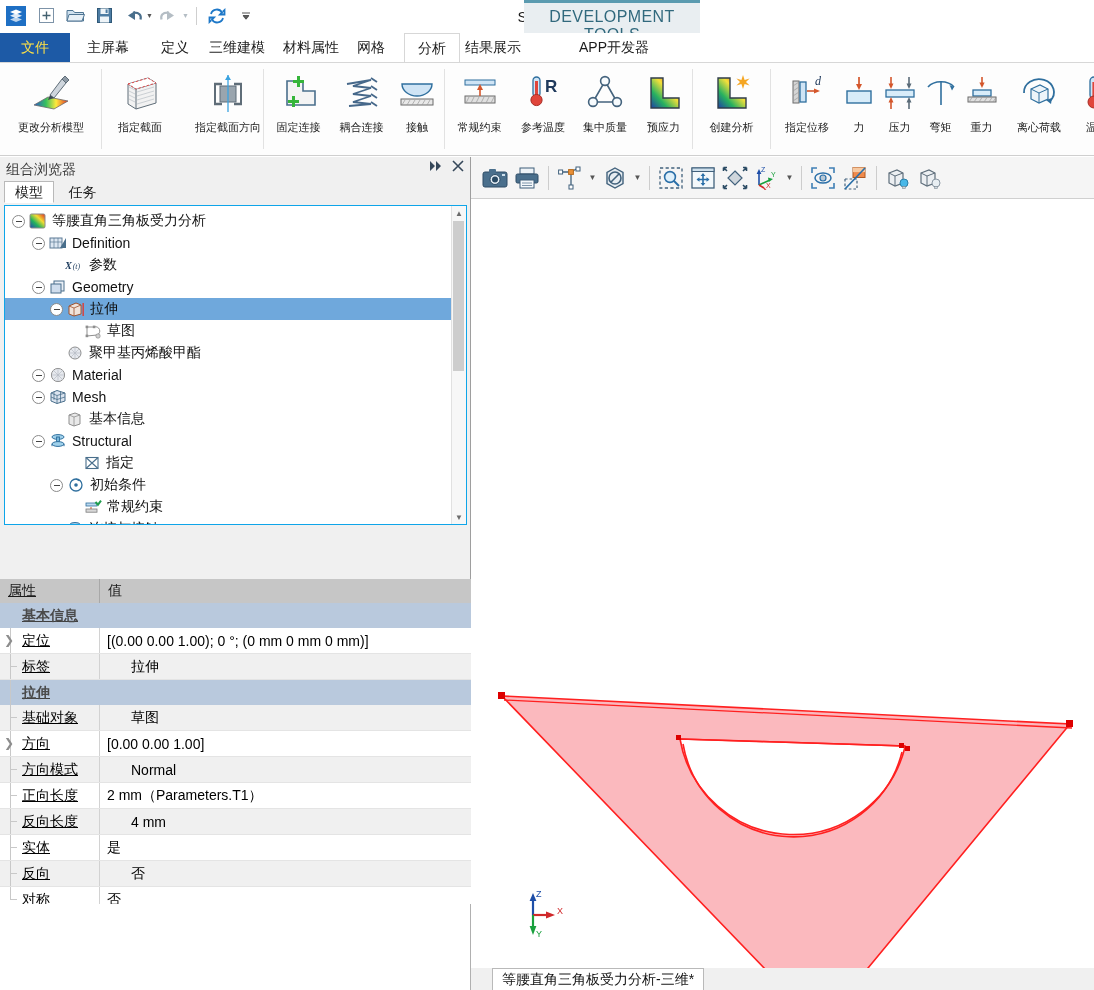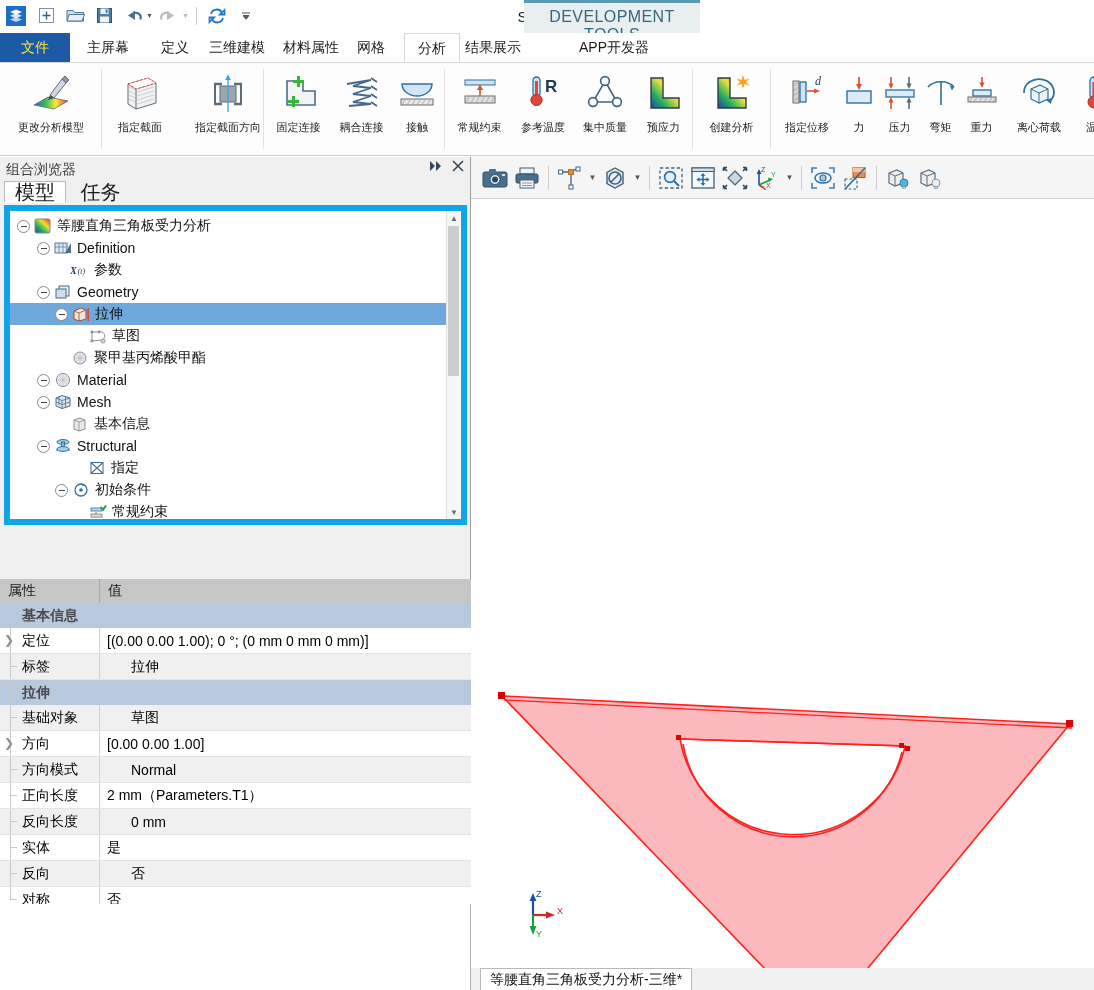--- a/index.html
+++ b/index.html
@@ -78,27 +78,27 @@
   .browser-title {
     position: relative; height: 24px; line-height: 24px; padding-left: 6px;
     font-size: 14px; color: #3c3c3c; background: #f0f0f0;
   }
   .browser-btns { position: absolute; right: 6px; top: 3px; display: flex; gap: 9px; align-items: center; }
   .bb { cursor: pointer; color: #36485a; line-height: 1; }
 
   .tabstrip { position: relative; height: 22px; background: #f0f0f0; padding-left: 4px; }
   .ttab {
     display: inline-block; height: 22px; line-height: 21px; padding: 0 10px;
-    font-size: 20px; color: #1b1b1b; cursor: pointer; box-sizing: border-box;
+    font-size: 14px; color: #1b1b1b; cursor: pointer; box-sizing: border-box;
   }
   .ttab.active { background: #ffffff; border: 1px solid #b9b9b9; border-bottom: 1px solid #ffffff; }
 
   .treebox {
     position: absolute; left: 4px; top: 48px; width: 463px; height: 320px;
-    background: #ffffff; border: 6px solid #0ea5e9; box-sizing: border-box; overflow: hidden;
+    background: #ffffff; border: 1px solid #0ea5e9; box-sizing: border-box; overflow: hidden;
   }
   .treeinner { position: absolute; left: 0; top: 0; right: 14px; bottom: 0; overflow: hidden; padding-top: 4px; }
   .tnode {
     position: relative; height: 22px; display: flex; align-items: center;
     font-size: 14px; color: #111; white-space: nowrap; cursor: pointer;
   }
   .tnode.sel { background: #6fa8dc; }
   .texp {
     width: 15px; height: 15px; display: inline-flex; align-items: center; justify-content: center;
     margin-right: 2px; flex: 0 0 auto; cursor: pointer;
@@ -122,21 +122,21 @@
     position: absolute; left: 0; top: 422px; width: 471px; height: 545px;
     background: #ffffff; box-sizing: border-box;
   }
   .prow { display: flex; height: 25px; align-items: stretch; font-size: 14px; }
   .prow.header { background: #c6c6c6; color: #1b1b1b; height: 24px; }
   .prow.section { background: #b9c9dd; color: #3f3f3f; }
   .prow.odd { background: #ffffff; }
   .prow.even { background: #f0f0f0; gap: 24px; }
   .pcell-name {
     width: 100px; display: flex; align-items: center; box-sizing: border-box;
-    border-right: 1px solid #d2d2d2; position: relative; padding-left: 22px;
+    border-right: 1px solid #d2d2d2; position: relative; padding-left: 22px; text-decoration: underline;
   }
   .prow.header .pcell-name { border-right: 1px solid #a8a8a8; padding-left: 8px; }
   .prow.section .pcell-name { border-right: none; padding-left: 22px; }
   .pcell-val { flex: 1; display: flex; align-items: center; padding-left: 7px; box-sizing: border-box; }
   .prow.header .pcell-val { padding-left: 8px; }
   .pguide { position: absolute; left: 10px; top: 0; width: 1px; height: 100%; background: #c8c8c8; }
   .pdash { position: absolute; left: 10px; top: 12px; width: 7px; height: 1px; background: #c8c8c8; }
   .pexp { position: absolute; left: 4px; top: 5px; font-size: 12px; color: #8d8d8d; cursor: pointer; }
   .prow.section .plabel { font-weight: bold; color: #4a4a4a; }
   .prow-border { border-bottom: 1px solid #e4e4e4; }
@@ -153,21 +153,21 @@
   }
   .vt-caret { font-size: 8px; color: #555; width: 13px; text-align: center; cursor: pointer; }
   .vt-sep { width: 1px; height: 24px; background: #cdcdcd; margin: 0 5px; }
 
   .viewport {
     position: absolute; left: 471px; top: 199px; width: 623px; height: 769px;
     background: #ffffff; overflow: hidden;
   }
   .vp-tabstrip {
     position: absolute; left: 471px; top: 968px; width: 623px; height: 22px;
-    background: #f0f0f0; box-sizing: border-box; padding-left: 9px;
+    background: #f0f0f0; box-sizing: border-box; padding-left: 21px;
   }
   .vtab {
     display: inline-block; height: 22px; line-height: 21px; padding: 0 9px;
     font-size: 14px; color: #111; background: #ffffff;
     border: 1px solid #b9b9b9; border-bottom: none; box-sizing: border-box; cursor: pointer;
   }
   .axis-gizmo { position: absolute; left: 519px; top: 885px; width: 64px; height: 56px; }
 </style>
 </head>
 <body>
@@ -845,21 +845,21 @@
       </div>
       <div class="pcell-val">2 mm（Parameters.T1）</div>
     </div>
 
     <div class="prow even prow-border">
       <div class="pcell-name">
         <span class="pguide"></span>
             <span class="pdash"></span>
         <span>反向长度</span>
       </div>
-      <div class="pcell-val">0 mm</div>
+      <div class="pcell-val">4 mm</div>
     </div>
 
     <div class="prow odd prow-border">
       <div class="pcell-name">
         <span class="pguide"></span>
             <span class="pdash"></span>
         <span>实体</span>
       </div>
       <div class="pcell-val">是</div>
     </div>

